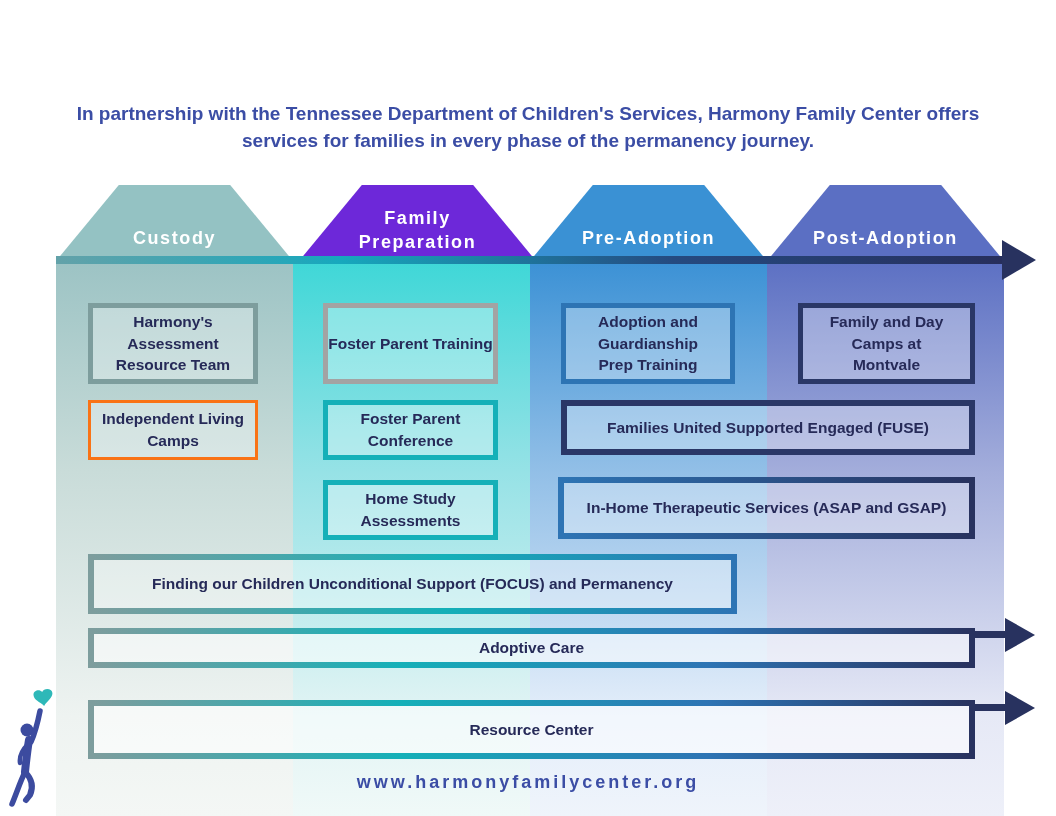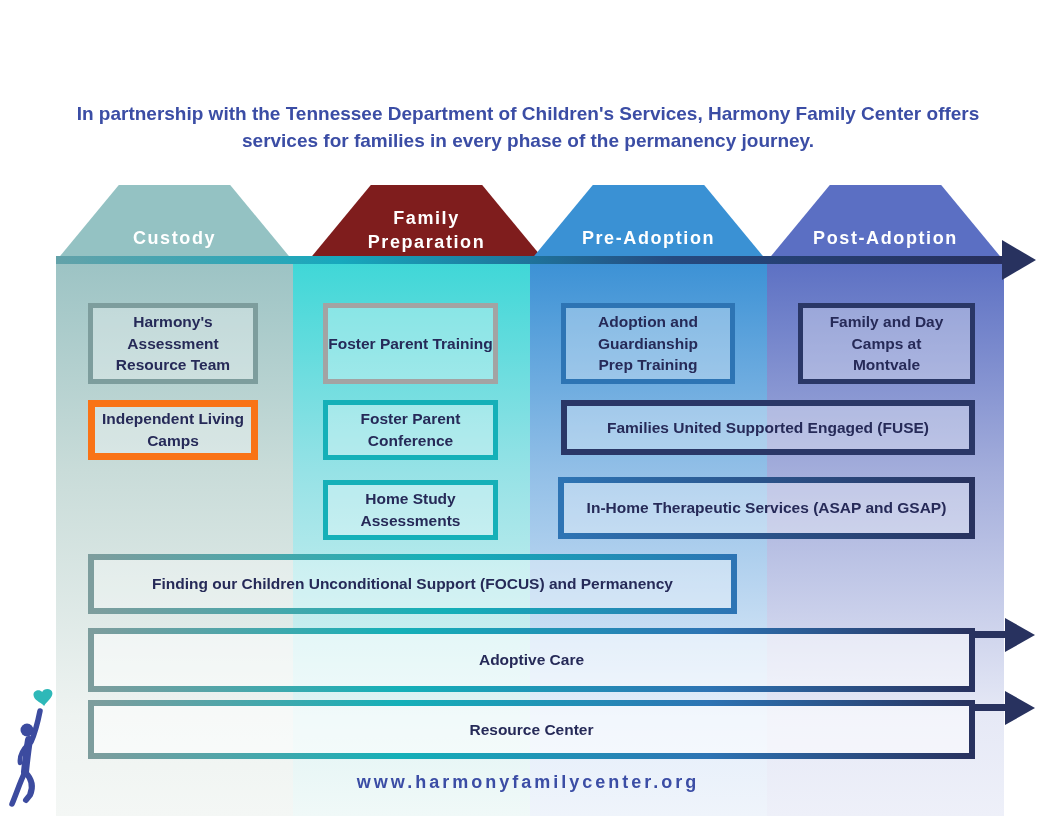--- a/index.html
+++ b/index.html
@@ -21,48 +21,48 @@
   .band2{left:474px;background:linear-gradient(180deg,#3b91d5 0%,#92bfe7 38%,#e4eefa 82%,#eff4fb 100%);}
   .band3{left:711px;background:linear-gradient(180deg,#5c70c3 0%,#a3addb 38%,#e6e9f6 82%,#eef0f9 100%);}
 
   
   .phase{position:absolute;top:0;height:76px;width:237px;
          clip-path:polygon(0 100%,26.5% 0,73.5% 0,100% 100%);
          display:flex;align-items:flex-end;justify-content:center;}
   .phase span{color:#ffffff;font-weight:700;font-size:18px;letter-spacing:1.6px;
               text-align:center;line-height:1.3;padding-bottom:11px;}
   .ph0{left:0;background:#94c2c3;}
-  .ph1{left:252px;background:#7f1d1d;}
+  .ph1{left:243px;background:#6d28d9;}
   .ph1 span{width:160px;padding-bottom:7px;}
   .ph2{left:474px;background:#3a91d4;}
   .ph3{left:711px;background:#5b6fc3;}
 
   
   .shaft{position:absolute;left:0;top:71px;width:950px;height:8px;
          background:linear-gradient(90deg,#63a2a9 0%,#17a8bd 30%,#254a80 65%,#272e5c 100%);}
   .ahead{position:absolute;left:946px;top:55px;width:0;height:0;
          border-left:34px solid #28325f;border-top:20px solid transparent;border-bottom:20px solid transparent;}
 
   
   .svc{position:absolute;display:flex;align-items:center;justify-content:center;text-align:center;
        font-weight:700;font-size:15.5px;color:#262a58;line-height:1.4;
        background:rgba(255,255,255,0.32);box-sizing:border-box;margin-top:22px;}
   .b-c1a{left:32px;top:96px;width:170px;height:81px;border:5px solid #7d9d9d;}
-  .b-c1b{left:32px;top:193px;width:170px;height:60px;border:7px solid #f97316;}
+  .b-c1b{left:32px;top:193px;width:170px;height:60px;border:3px solid #f97316;}
   .b-c2a{left:267px;top:96px;width:175px;height:81px;border:5px solid #a3a3a3;}
   .b-c2b{left:267px;top:193px;width:175px;height:60px;border:5px solid #15b0b8;}
   .b-c2c{left:267px;top:273px;width:175px;height:60px;border:5px solid #15b0b8;}
   .b-c3a{left:505px;top:96px;width:174px;height:81px;border:5px solid #2d74b4;padding:0 24px;}
   .b-c4a{left:742px;top:96px;width:177px;height:81px;border:5px solid #2a3767;padding:0 20px;}
   .b-fuse{left:505px;top:193px;width:414px;height:55px;border:6px solid #2a3767;}
   .b-inhome{left:502px;top:270px;width:417px;height:62px;border:6px solid;
             border-image:linear-gradient(90deg,#2e74b4,#28325f) 1;}
   .b-focus{left:32px;top:347px;width:649px;height:60px;border:6px solid;
            border-image:linear-gradient(90deg,#7d9d9d,#14b0b8 55%,#2d74b4) 1;}
-  .b-adopt{left:32px;top:421px;width:887px;height:64px;border:6px solid;
+  .b-adopt{left:32px;top:421px;width:887px;height:40px;border:6px solid;
            border-image:linear-gradient(90deg,#7d9d9d 0%,#14b0b8 35%,#2d74b4 70%,#28325f 100%) 1;
            background:rgba(255,255,255,0.5);}
   .b-res{left:32px;top:493px;width:887px;height:59px;border:6px solid;
          border-image:linear-gradient(90deg,#7d9d9d 0%,#14b0b8 35%,#2d74b4 70%,#28325f 100%) 1;
          background:rgba(255,255,255,0.5);}
 
   
   .stub{position:absolute;height:7px;width:32px;left:919px;background:#28325f;}
   .stub-head{position:absolute;left:949px;width:0;height:0;
              border-left:30px solid #28325f;border-top:17px solid transparent;border-bottom:17px solid transparent;}

